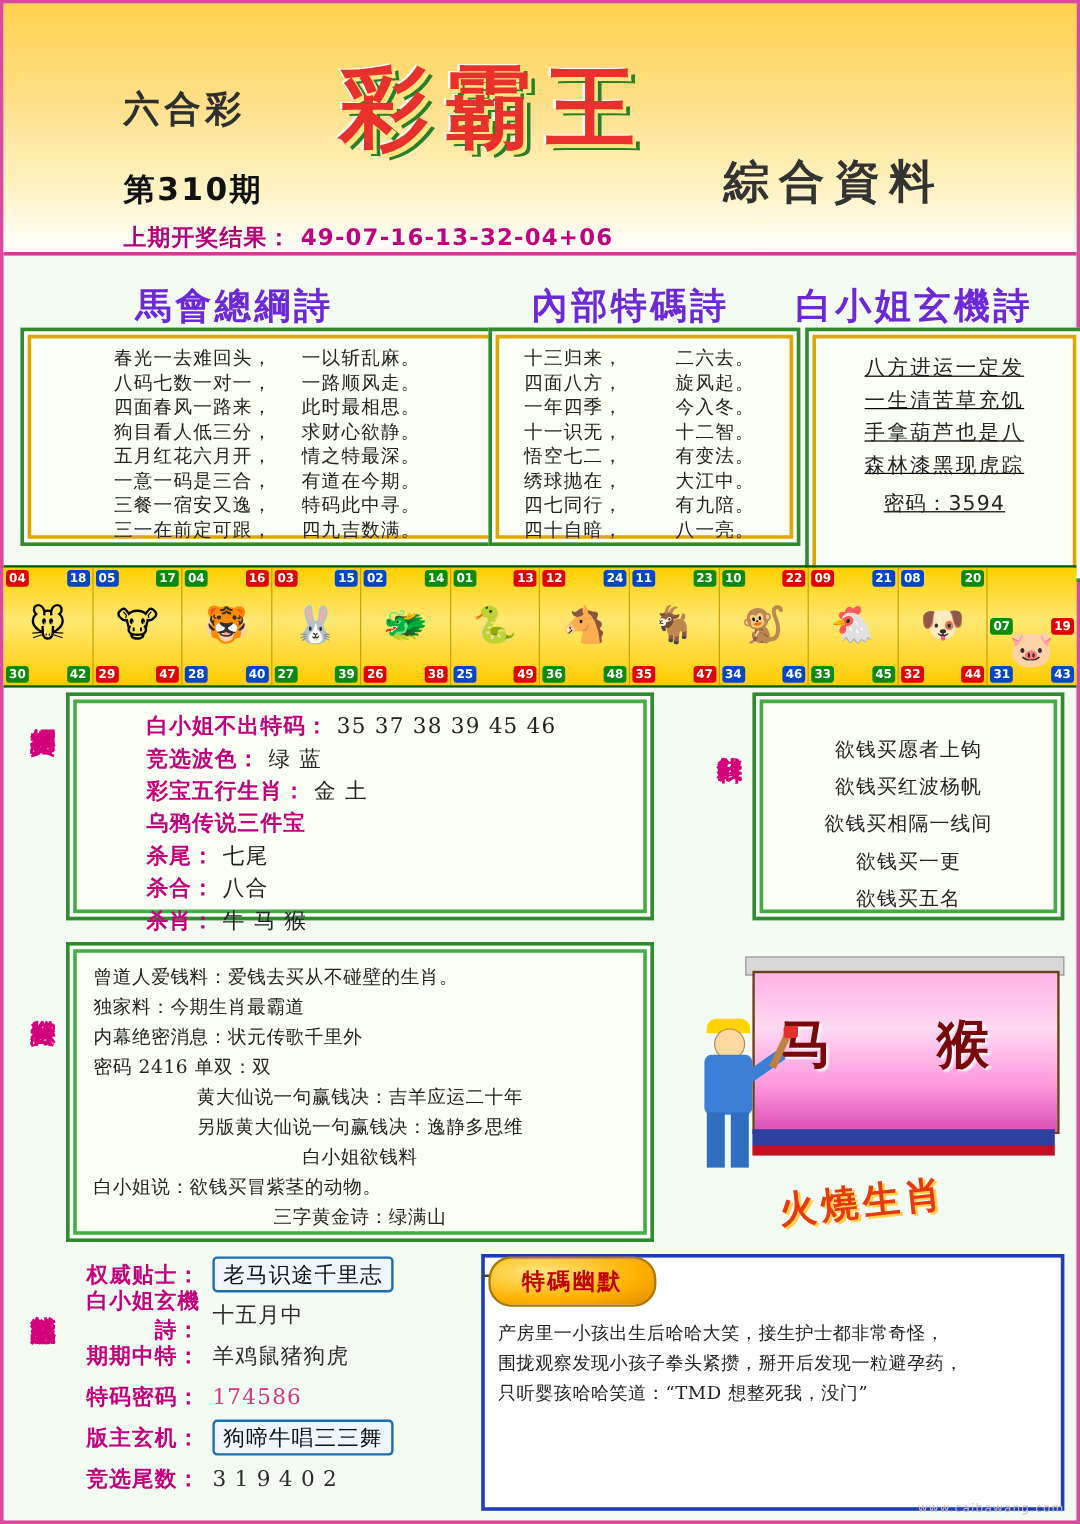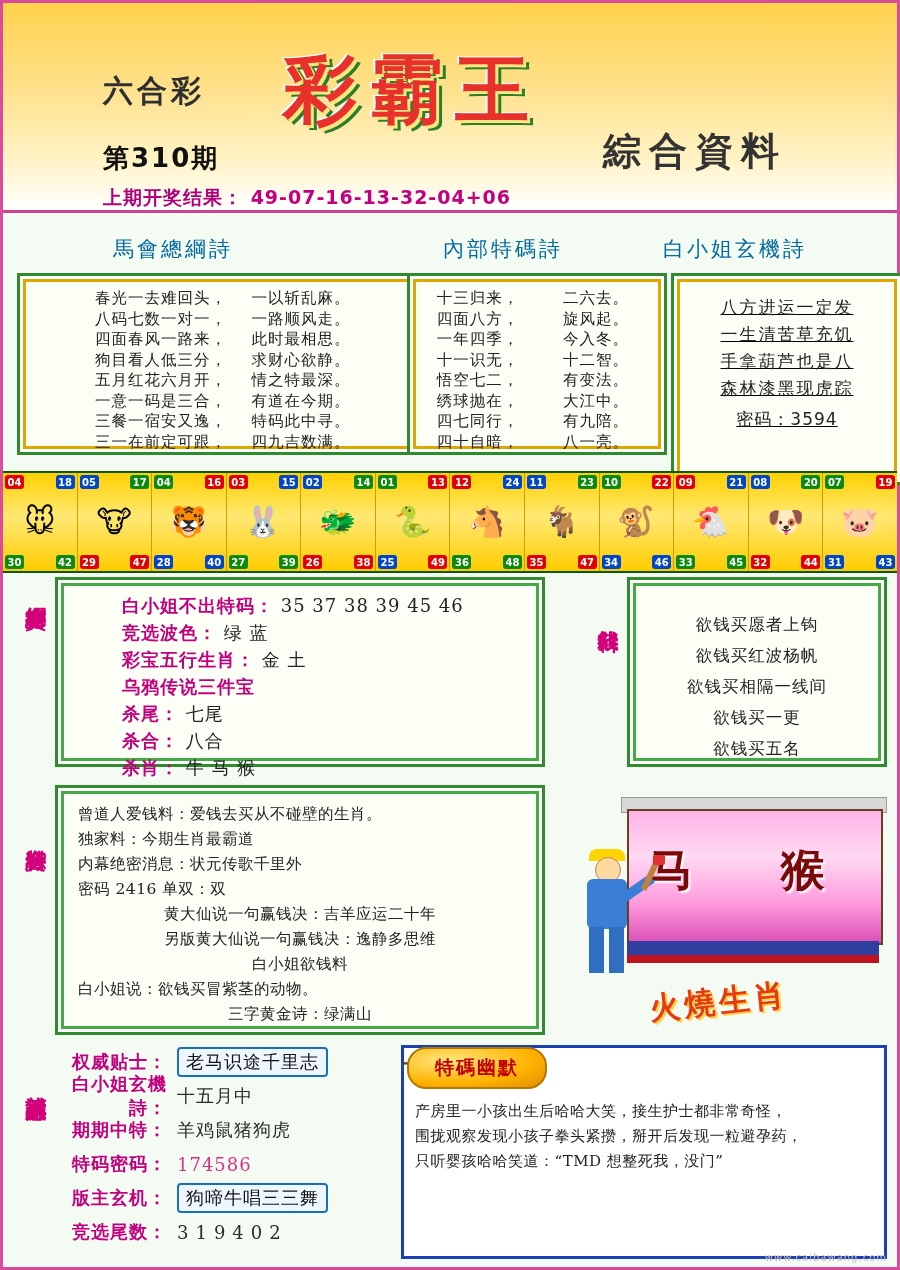--- a/index.html
+++ b/index.html
@@ -45,21 +45,21 @@
     font-family:"DejaVu Serif","Liberation Serif",serif;
   }
   .hdr-result{
     position:absolute;left:100px;top:182px;
     font-size:19px;font-weight:bold;color:#b0007a;letter-spacing:1px;
   }
   .hdr-result .nums{color:#c2007f;}
   
   .poem-titles{position:absolute;top:232px;left:0;width:894px;height:34px;}
   .poem-title{
-    position:absolute;font-size:21px;font-weight:normal;color:#0369a1;letter-spacing:3px;
+    position:absolute;font-size:30px;font-weight:bold;color:#6d28d9;letter-spacing:3px;
     font-family:"DejaVu Serif","Liberation Serif",serif;
   }
   .pt1{left:110px;} .pt2{left:440px;} .pt3{left:660px;}
 
   .box-deco{
     position:absolute;
     border:3px solid #2e8b2e;
     background:#fbfff5;
     box-sizing:border-box;
     box-shadow:inset 0 0 0 3px #fff, inset 0 0 0 6px #e0a600;
@@ -86,21 +86,21 @@
   .zstrip{
     position:absolute;left:0;top:468px;width:894px;height:98px;
     background:linear-gradient(180deg,#ffd000,#ffe873 45%,#ffcc00);
     border-top:2px solid #0a5a0a;border-bottom:2px solid #0a5a0a;
     display:flex;
   }
   .zcell{
     flex:1 1 0;position:relative;border-right:1px solid #caa000;
     display:flex;align-items:center;justify-content:center;
   }
-  .zcell:last-child{border-right:none;}
+  .zcell:last-child{border-right:none;margin-top:40px;}
   .zbadge{
     position:absolute;width:19px;height:14px;border-radius:3px;
     font-size:10px;color:#fff;display:flex;align-items:center;justify-content:center;
     font-family:"DejaVu Sans","Liberation Sans",sans-serif;font-weight:bold;
   }
   .ztl{left:2px;top:2px;}
   .ztr{right:2px;top:2px;}
   .zbl{left:2px;bottom:2px;}
   .zbr{right:2px;bottom:2px;}
   .red{background:#e00000;} .blue{background:#0046c8;} .green{background:#0a8a0a;}

